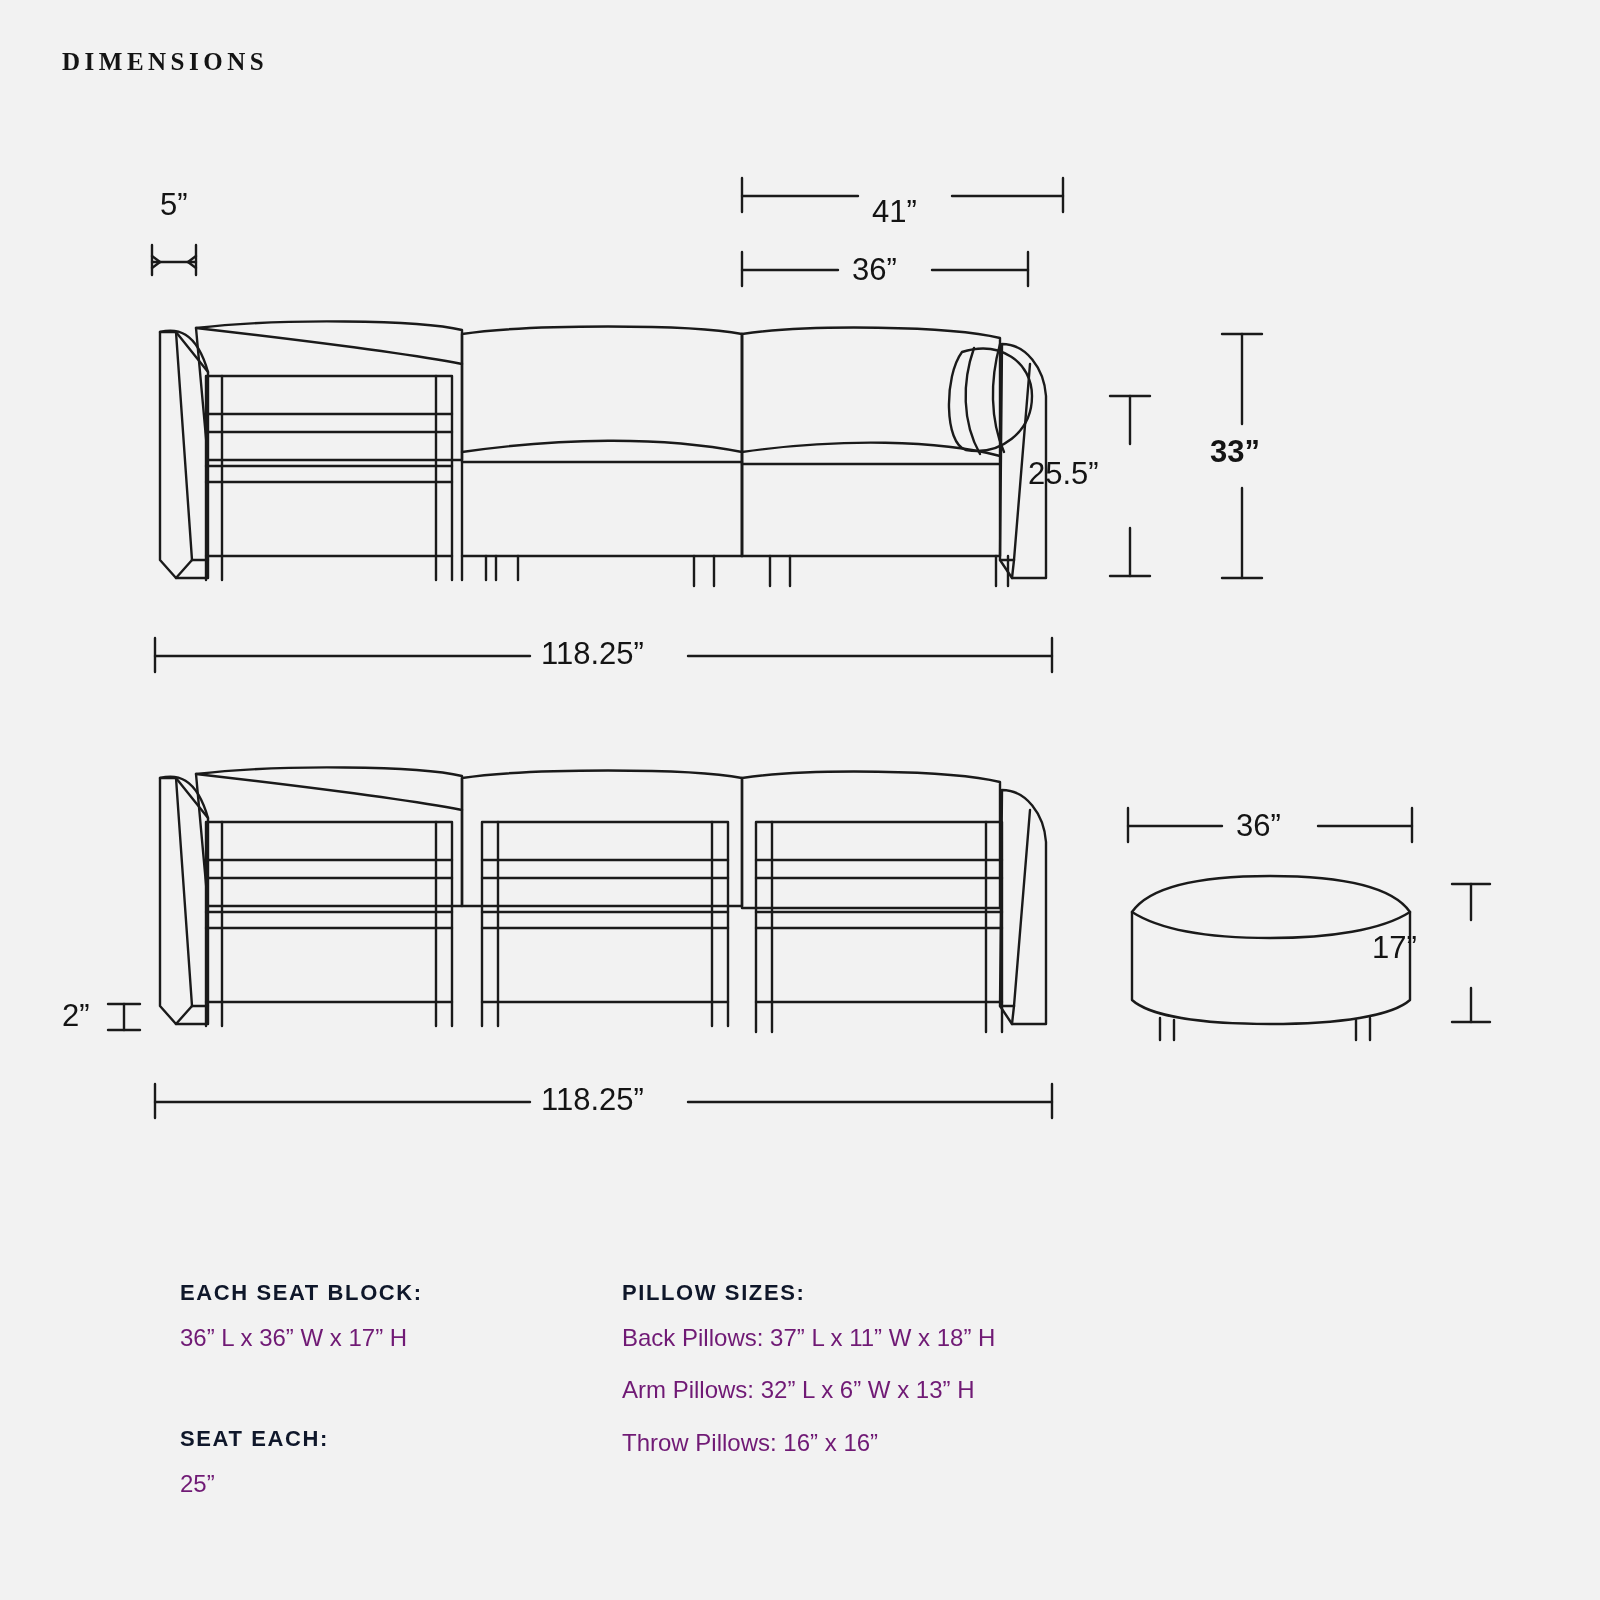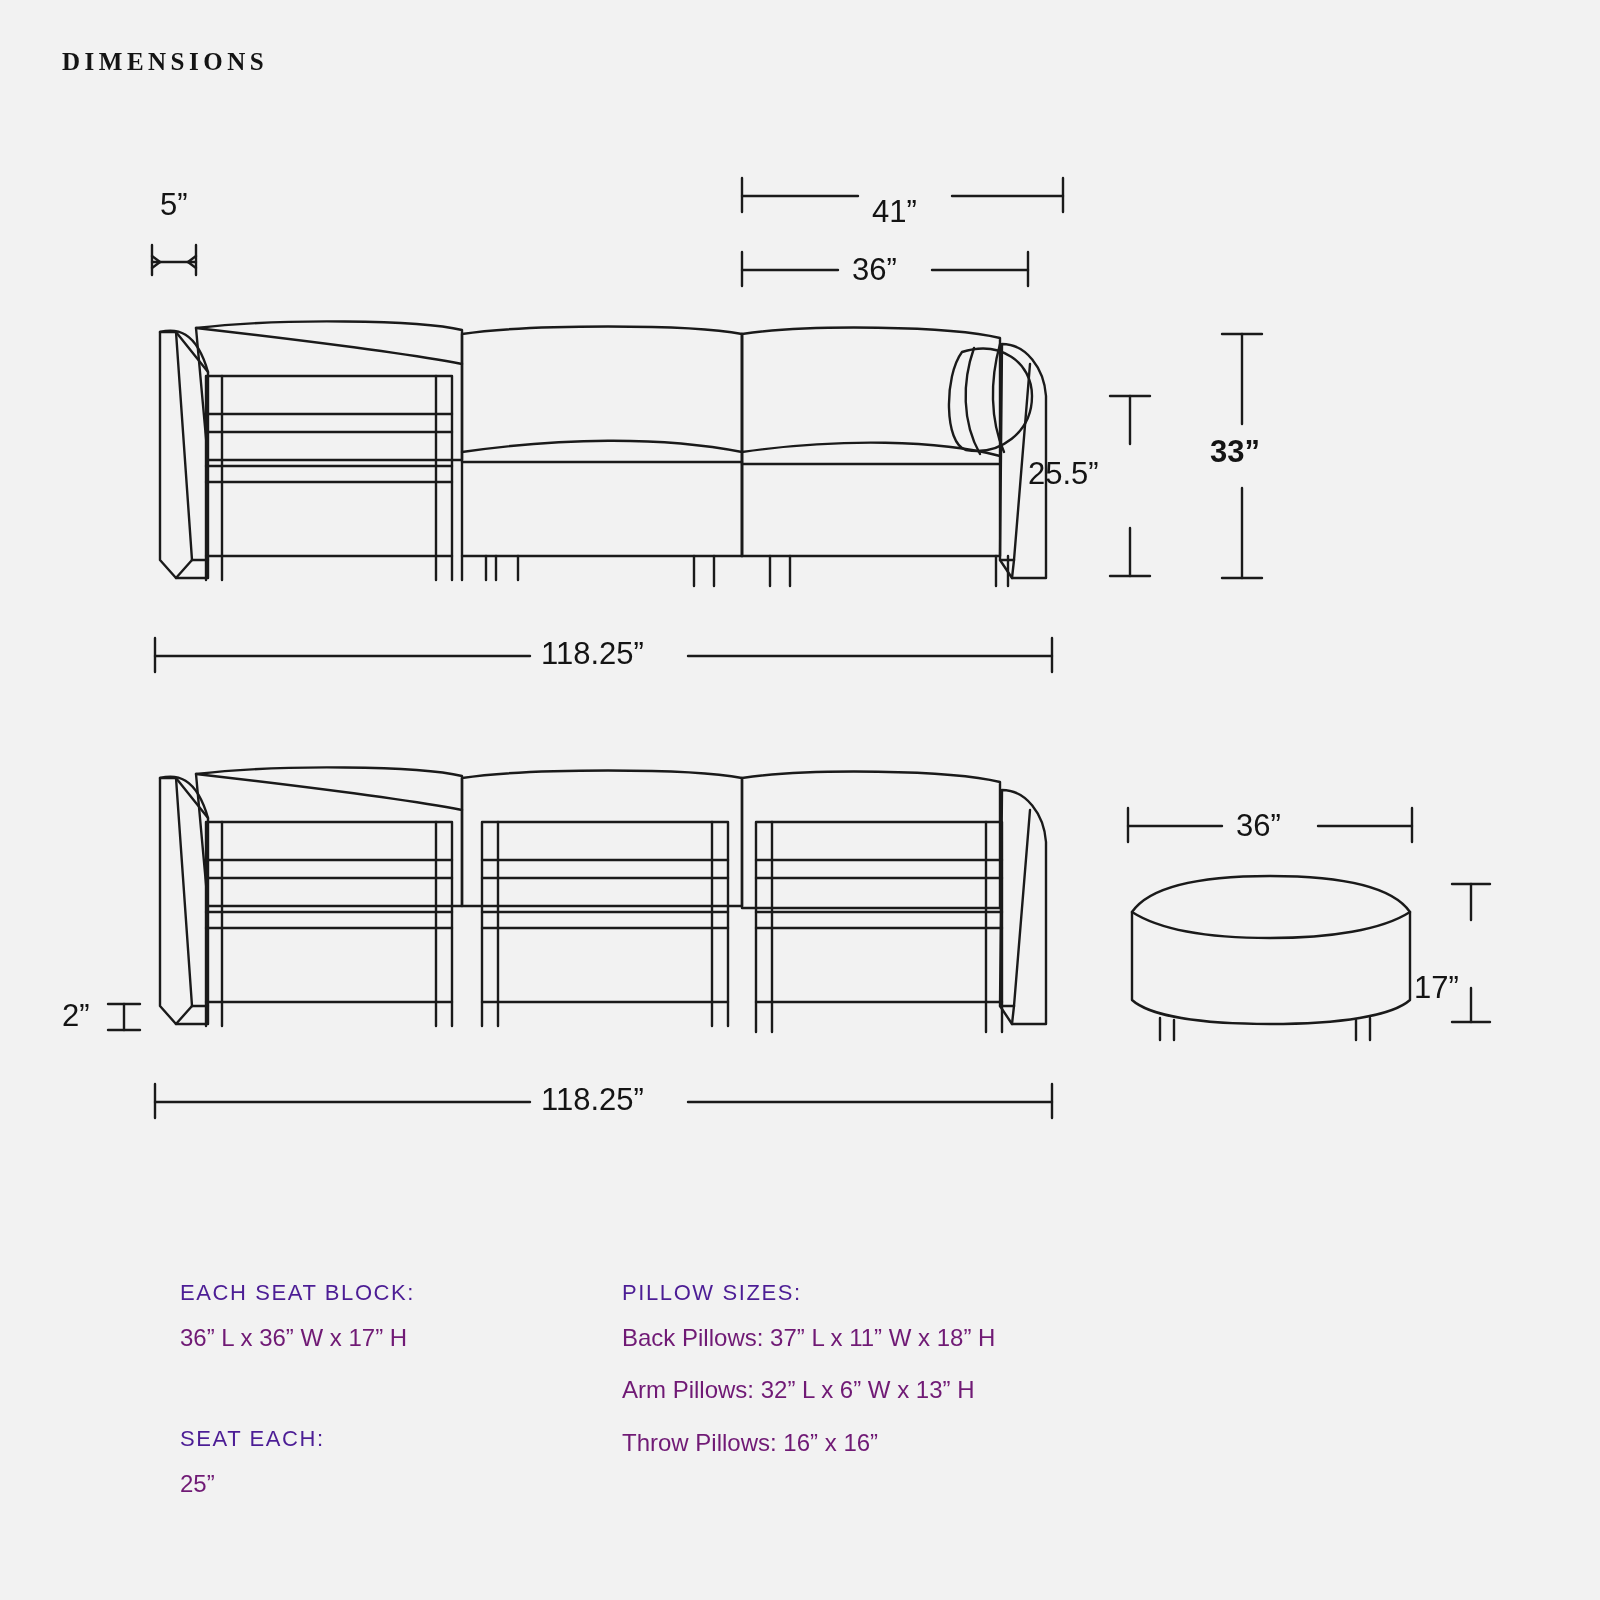--- a/index.html
+++ b/index.html
@@ -57,23 +57,23 @@
     width: 420px;
   }
   .col-b {
     position: absolute;
     left: 622px;
     top: 0;
     width: 700px;
   }
   .spec-head {
     font-size: 22px;
-    font-weight: normal;
+    font-weight: bold;
     letter-spacing: 1.6px;
-    color: #4c1d95;
+    color: #0f172a;
     margin-bottom: 16px;
   }
   .spec-line {
     font-size: 24px;
     color: #701a75;
     margin-bottom: 20px;
     line-height: 1.35;
   }
   .gap {
     height: 52px;
@@ -266,21 +266,21 @@
   <div class="dimlabel" style="left:872px; top:178px;margin-top:16px;">41”</div>
   <div class="dimlabel" style="left:852px; top:252px;">36”</div>
   <div class="dimlabel" style="left:1028px; top:456px;">25.5”</div>
   <div class="dimlabel" style="left:1210px; top:434px;font-weight:bold;">33”</div>
   <div class="dimlabel" style="left:541px; top:636px;">118.25”</div>
 
   <div class="dimlabel" style="left:62px; top:998px;">2”</div>
   <div class="dimlabel" style="left:541px; top:1082px;">118.25”</div>
 
   <div class="dimlabel" style="left:1236px; top:808px;">36”</div>
-  <div class="dimlabel" style="left:1414px; top:930px;margin-top:40px;">17”</div>
+  <div class="dimlabel" style="left:1372px; top:930px;">17”</div>
 
   <div class="specs">
     <div class="col-a">
       <div class="spec-head">EACH SEAT BLOCK:</div>
       <div class="spec-line">36” L x 36” W x 17” H</div>
       <div class="gap"></div>
       <div class="spec-head">SEAT EACH:</div>
       <div class="spec-line">25”</div>
     </div>
     <div class="col-b">

